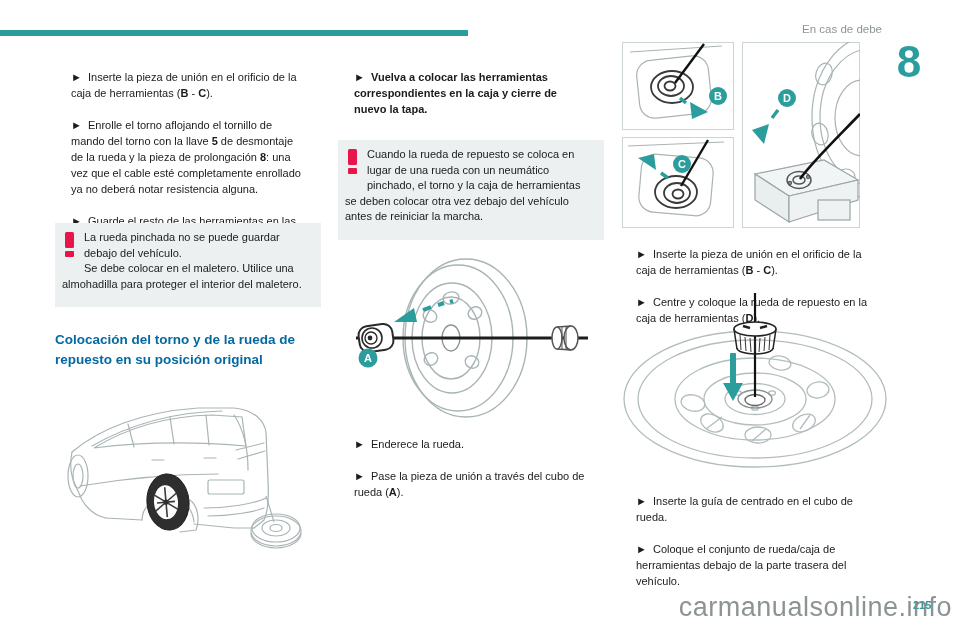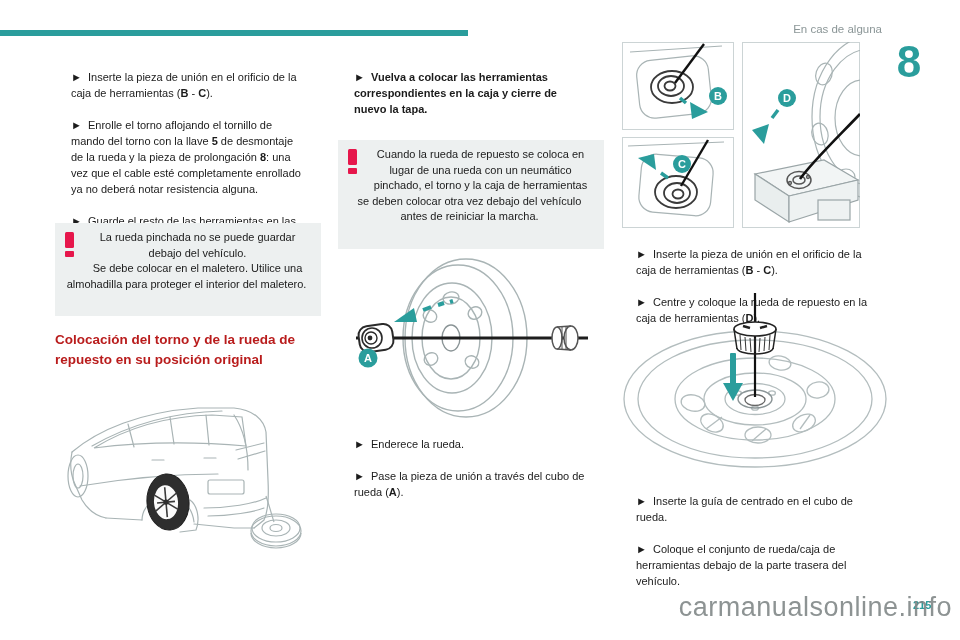--- a/index.html
+++ b/index.html
@@ -9,39 +9,39 @@
   
   .topbar{left:0;top:30px;width:468px;height:6px;background:#2A9D9C;}
   .section-title{left:640px;top:23px;width:242px;text-align:right;font-size:11.5px;color:#8b9697;}
   .chapter-num{left:886px;top:40px;width:46px;text-align:center;font-size:44px;font-weight:bold;
                color:#2A9D9C;line-height:1;}
   
   .coltext{font-size:11px;line-height:16px;text-align:left;}
   .coltext p{margin:16px;}
   .bseg{font-weight:bold;}
   
-  .warnbox{background:#EDF0F0;font-size:11px;line-height:15.5px;padding:7px 10px 24px 7px;text-align:center;}
+  .warnbox{background:#EDF0F0;font-size:11px;line-height:15.5px;padding:7px 10px 15px 7px;}
   .excl{float:left;width:9px;height:26px;margin:2px 10px 6px 3px;}
   .excl .bar{display:block;width:9px;height:16px;background:#E6164B;border-radius:1.5px;}
   .excl .dot{display:block;width:9px;height:6px;margin-top:3px;background:#E6164B;border-radius:1px;}
   .warn-rest{display:block;}
   
-  .h2{font-size:13.5px;font-weight:bold;line-height:20px;color:#b91c1c;}
+  .h2{font-size:13.5px;font-weight:bold;line-height:20px;color:#0369a1;}
   
   .pagenum{left:913px;top:599px;font-size:11px;font-weight:bold;color:#2A9D9C;}
   .watermark{right:8px;top:592px;font-size:27px;color:#7e8585;opacity:0.88;letter-spacing:0.5px;}
   svg{display:block;}
   svg text.badge{font-family:"Liberation Sans",sans-serif;font-size:11px;font-weight:bold;fill:#fff;
                  text-anchor:middle;}
 </style>
 </head>
 <body>
 
 <div class="abs topbar"></div>
-<div class="abs section-title">En cas de alguna</div>
+<div class="abs section-title">En cas de debe</div>
 <div class="abs chapter-num">8</div>
 
 <div class="abs coltext" style="left:55px;top:53px;width:266px;">
   <p><span>►&nbsp;&nbsp;Inserte la pieza de unión en el orificio de la caja de herramientas (</span><span class="bseg">B</span><span> - </span><span class="bseg">C</span><span>).</span></p>
   <p><span>►&nbsp;&nbsp;Enrolle el torno aflojando el tornillo de mando del torno con la llave </span><span class="bseg">5</span><span> de desmontaje de la rueda y la pieza de prolongación </span><span class="bseg">8</span><span>: una vez que el cable esté completamente enrollado ya no deberá notar resistencia alguna.</span></p>
   <p><span>►&nbsp;&nbsp;Guarde el resto de las herramientas en las zonas de almacenamiento en el guarnecido del larguero del maletero.</span></p>
 </div>
 
 <div class="abs warnbox" style="left:55px;top:223px;width:249px;">
   <span class="excl">

